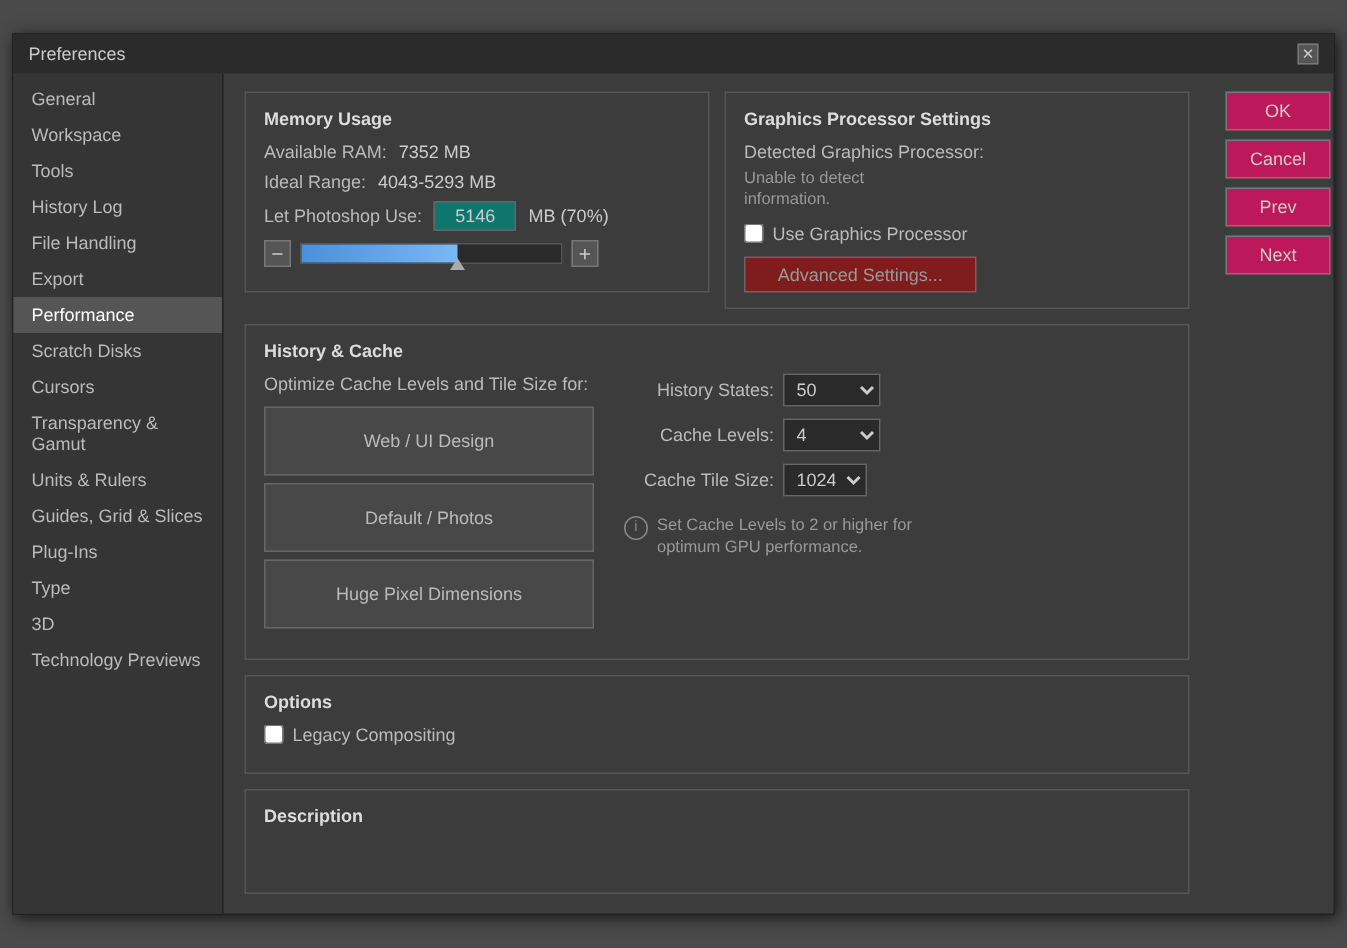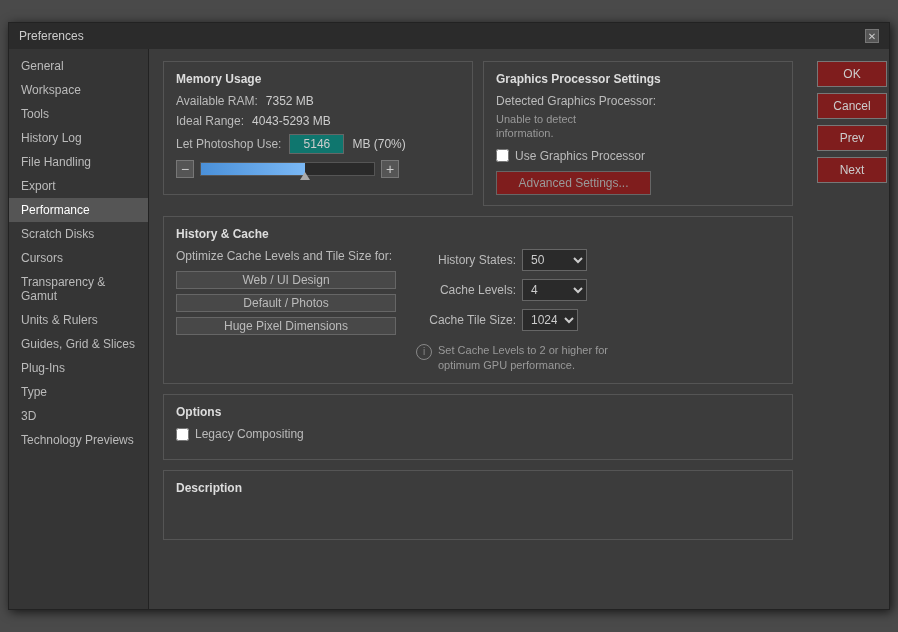--- a/index.html
+++ b/index.html
@@ -79,21 +79,21 @@
     
     .buttons-panel {
       display: flex;
       flex-direction: column;
       gap: 6px;
       width: 82px;
       padding: 12px 10px;
       flex-shrink: 0;
     }
     .btn {
-      background: #7f1d1d;
+      background: #be185d;
       border: 1px solid #777;
       color: #ccc;
       padding: 5px 8px;
       cursor: pointer;
       font-size: 12px;
       text-align: center;
       min-width: 70px;
     }
     
     .section-box {
@@ -240,21 +240,21 @@
     .hc-buttons {
       display: flex;
       flex-direction: column;
       gap: 5px;
       margin-bottom: 10px;
     }
     .hc-btn {
       background: #484848;
       border: 1px solid #666;
       color: #bbb;
-      padding: 1px 10px;
+      padding: 15px 10px;
       font-size: 12px;
       cursor: pointer;
       width: 220px;
       text-align: center;
     }
     .hc-right {
       display: flex;
       flex-direction: column;
       gap: 8px;
     }

